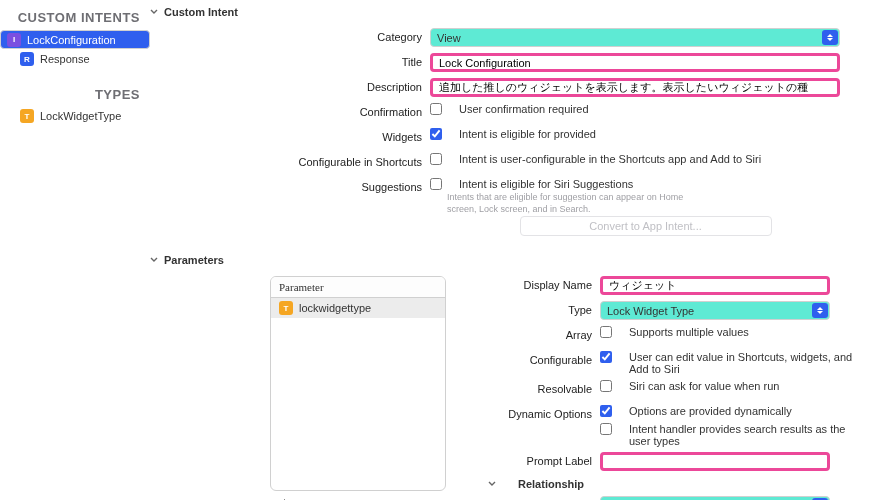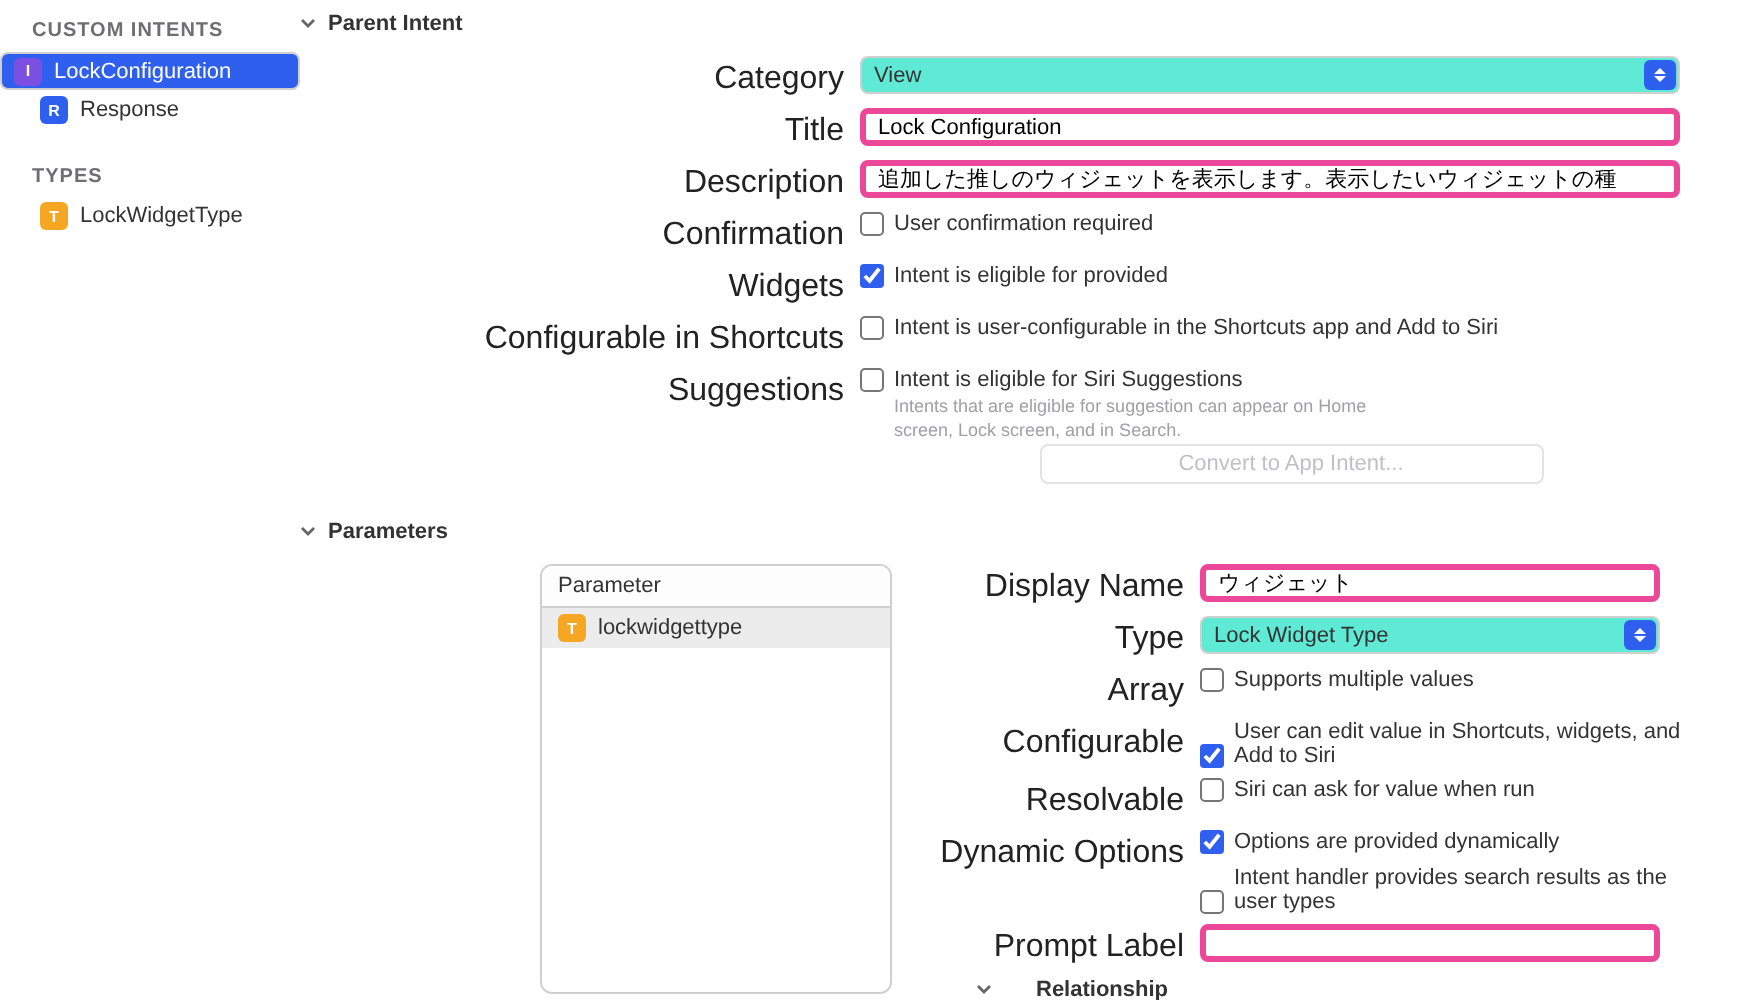--- a/index.html
+++ b/index.html
@@ -1,59 +1,59 @@
 <!DOCTYPE html>
 <html><head>
 <meta charset="utf-8">
 <style>
   * { box-sizing: border-box; margin: 0; padding: 0; font-family: -apple-system, "Helvetica Neue", Arial, sans-serif; }
   body { font-size: 11px; color: #333; background: #fff; width: 875px; height: 500px; overflow: hidden; }
   .root { display: flex; height: 100%; }
 
   .sidebar { width: 150px; flex-shrink: 0; padding: 8px 0; }
-  .sb-sec { font-size: 10px; font-weight: 600; letter-spacing: 0.5px; color: #6e6e73; padding: 2px 10px 4px 16px; }
+  .sb-sec { font-size: 13px; font-weight: 600; letter-spacing: 0.5px; color: #6e6e73; padding: 2px 10px 4px 16px; text-align: right; }
   .sb-item { display: flex; align-items: center; gap: 6px; padding: 2px 10px 2px 20px; margin: 1px 0; cursor: pointer; font-size: 11px; }
   .sb-item.sel { background: #2f5fee; color: #fff; }
   .sb-ico { width: 14px; height: 14px; border-radius: 3px; display: flex; align-items: center; justify-content: center; font-size: 8px; font-weight: 700; color: #fff; }
   .ico-i { background: #7b4fe0; }
   .ico-r { background: #2f5fee; }
   .ico-t { background: #f5a623; }
   .sb-spacer { height: 16px; }
 
   .main { flex: 1; padding: 6px 14px 0 0; overflow: hidden; }
 
   .section { margin-bottom: 18px; }
   .sec-head { display: flex; align-items: center; gap: 6px; font-size: 11px; font-weight: 700; margin-bottom: 10px; }
   .chev { width: 8px; height: 8px; cursor: pointer; }
   .chev svg { display: block; }
 
   .form { }
   .row { display: flex; align-items: flex-start; margin-bottom: 5px; min-height: 20px; }
-  .lbl { width: 280px; text-align: right; padding-right: 8px; font-size: 16px; color: #222; padding-top: 3px; }
+  .lbl { width: 280px; text-align: right; padding-right: 8px; font-size: 11px; color: #222; padding-top: 3px; }
   .ctl { flex: 1; display: flex; align-items: center; }
 
   .sel { position: relative; background: #5eead4; border: 1px solid #d0d0d0; border-radius: 4px; height: 19px; padding: 0 20px 0 6px; font-size: 11px; display: flex; align-items: center; width: 100%; max-width: 410px; }
   .sel .arr { position: absolute; right: 1px; top: 1px; width: 16px; height: 15px; background: #2f5fee; border-radius: 3px; display: flex; flex-direction: column; align-items: center; justify-content: center; gap: 1px; }
   .sel .arr::before { content: ""; border-left: 3px solid transparent; border-right: 3px solid transparent; border-bottom: 3px solid #fff; }
   .sel .arr::after { content: ""; border-left: 3px solid transparent; border-right: 3px solid transparent; border-top: 3px solid #fff; }
 
   .txt { background: #fff; border: 3px solid #ec4899; border-radius: 4px; height: 19px; padding: 0 6px; font-size: 11px; width: 100%; max-width: 410px; outline: none; }
 
-  .cb { display: flex; align-items: flex-end; gap: 5px; font-size: 11px; }
+  .cb { display: flex; align-items: flex-start; gap: 17px; font-size: 11px; }
   .cb input { margin: 0; }
   input[type=checkbox] { width: 12px; height: 12px; accent-color: #2f5fee; }
 
   .hint { font-size: 9px; color: #a0a0a5; line-height: 1.3; max-width: 260px; }
 
   .btn-convert { display:block; margin: 1px auto 0; width: 252px; text-align: center; color: #c0c0c5; font-size: 11px; border: 1px solid #e3e3e6; border-radius: 4px; padding: 3px 0; cursor: default; background: #fff; }
 
   .params-body { display: flex; gap: 24px; padding-right: 4px; align-items: flex-start; }
   .params-box { width: 176px; }
   .tbl { border: 1px solid #d0d0d0; border-radius: 6px; overflow: hidden; }
-  .tbl-hd { font-size: 11px; padding: 4px 8px; border-bottom: 1px solid #d0d0d0; background: #fdfdfd; }
+  .tbl-hd { font-size: 11px; padding: 4px 8px; border-bottom: 1px solid #d0d0d0; background: #fdfdfd; font-family: Liberation Serif, serif; }
   .tbl-row { display:flex; align-items:center; gap:6px; padding: 3px 8px; background: #ececec; cursor: pointer; font-size: 11px; }
   .tbl-empty { height: 172px; }
   .tbl-foot { display:flex; gap:10px; padding: 4px 8px; color: #777; }
   .tbl-foot span { cursor: pointer; font-size: 13px; line-height: 1; }
 
   .params-detail { flex: 1; }
   .params-detail .lbl { width: 130px; }
   .params-detail .sel, .params-detail .txt { max-width: 230px; }
 
   .rel-head { display: flex; align-items: center; gap: 22px; font-size: 11px; font-weight: 700; margin: 6px 0 6px 0; }
@@ -83,21 +83,21 @@
 
   <div class="main">
 
     <div class="section">
       <div class="sec-head">
         <span class="chev">
           <svg viewBox="0 0 8 8">
               <path d="M1 2l3 3 3-3" fill="none" stroke="#666" stroke-width="1.4"></path>
             </svg>
         </span>
-        <span>Parent Intent</span>
+        <span>Custom Intent</span>
       </div>
 
       <div class="form">
         <div class="row">
           <div class="lbl">Category</div>
           <div class="ctl">
             <div class="sel">
               <span>View</span>
                 <span class="arr"></span>
             </div>

